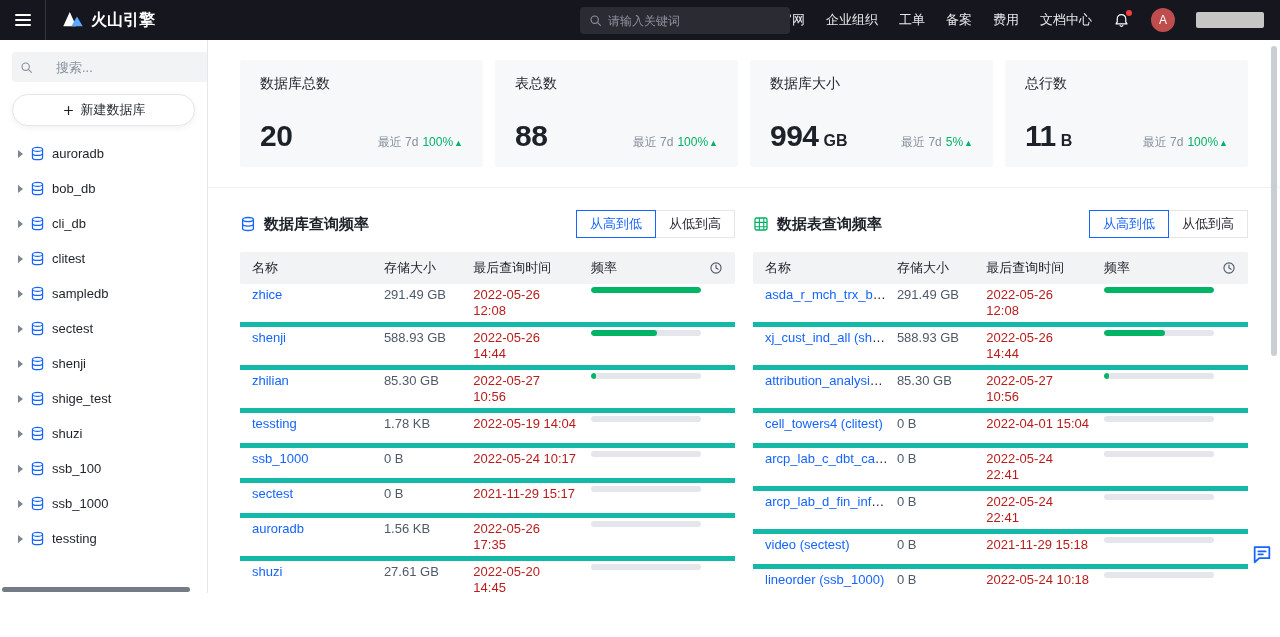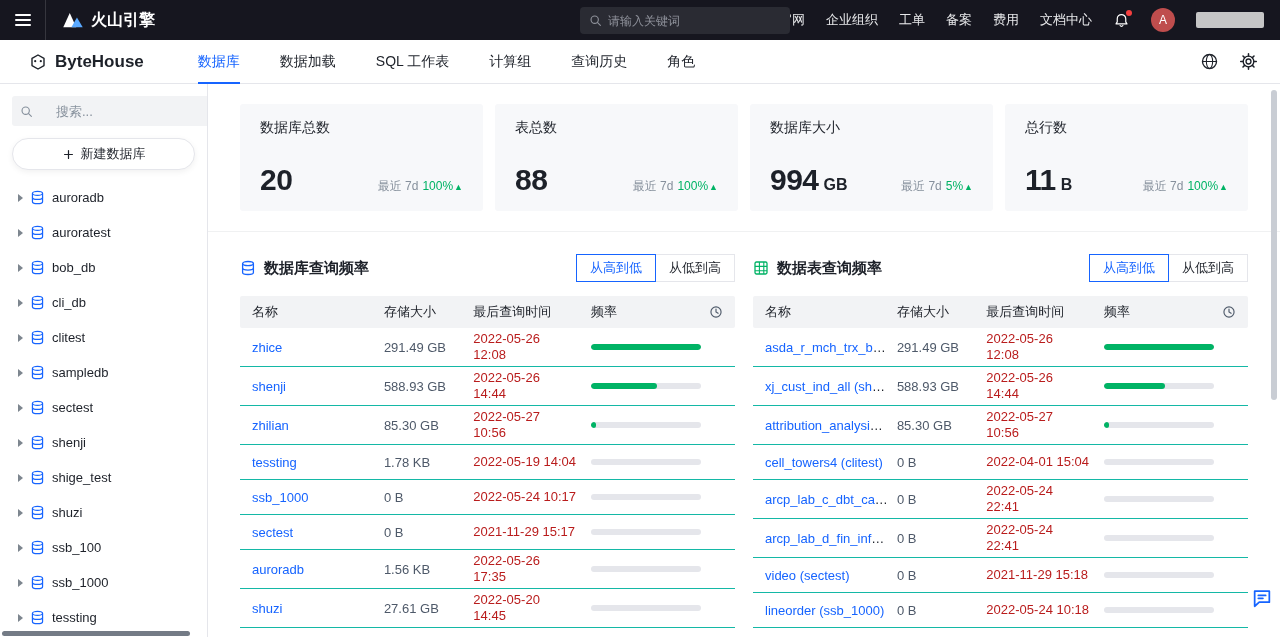--- a/index.html
+++ b/index.html
@@ -7,21 +7,21 @@
     font-family:"Liberation Sans","DejaVu Sans",sans-serif;color:#1d2129}
   .app{position:relative;width:1280px;height:637px;overflow:hidden}
   .ic{display:inline-block;vertical-align:middle;flex:none}
 
   
   .topbar{position:relative;height:40px;background:#16161f;display:flex;align-items:center;color:#fff}
   .hamburger{width:46px;height:40px;display:flex;align-items:center;justify-content:center;
     border-right:1px solid rgba(255,255,255,.14);cursor:pointer}
   .hamburger .bars{width:16px}
   .hamburger .bars i{display:block;height:2px;background:#fff;margin:3px 0;border-radius:1px}
-  .brand{display:flex;align-items:center;gap:7px;padding:0 16px;font-size:16px;font-weight:bold;cursor:pointer}
+  .brand{display:flex;gap:7px;padding:0 16px;font-size:16px;font-weight:bold;cursor:pointer}
   .topbar-search{position:absolute;left:580px;top:7px;width:210px;height:27px;background:#2a2b33;
     border-radius:4px;display:flex;align-items:center;gap:6px;padding:0 9px;color:#8f929b}
   .topbar-search input{flex:1;background:transparent;border:none;outline:none;color:#fff;font-size:12px;min-width:0}
   .topbar-search input::placeholder{color:#8f929b}
   .top-right{margin-left:auto;display:flex;align-items:center;gap:21px;padding-right:16px;font-size:13px}
   .top-link{color:#e8e9eb;cursor:pointer;white-space:nowrap}
   .bell-wrap{position:relative;display:flex;cursor:pointer;color:#fff}
   .bell-dot{position:absolute;top:-2px;right:-2px;width:6px;height:6px;border-radius:50%;background:#f53f3f}
   .avatar{width:24px;height:24px;border-radius:50%;background:#bf4d4d;color:#fff;font-size:12px;
     display:flex;align-items:center;justify-content:center;cursor:pointer}
@@ -76,21 +76,21 @@
   .t-blue{color:#1664ff}
   .t-green{color:#00b365}
   .seg{display:flex}
   .seg-btn{height:28px;padding:0 13px;border:1px solid #e5e6eb;background:#fff;font-size:13px;color:#1d2129;
     display:flex;align-items:center;cursor:pointer;white-space:nowrap}
   .seg-btn.active{border-color:#1664ff;color:#1664ff;position:relative;z-index:1}
   .seg-btn + .seg-btn{margin-left:-1px}
 
   .table{margin-top:14px}
   .thead{display:flex;align-items:center;background:#f2f3f5;height:32px;padding:0 12px;font-size:13px;font-weight:500;border-radius:2px}
-  .tr{display:flex;align-items:center;min-height:35px;padding:3px 12px;border-bottom:1px solid #14b8a6;font-size:13px}
+  .tr{display:flex;align-items:flex-start;min-height:35px;padding:3px 12px;border-bottom:5px solid #14b8a6;font-size:13px}
   .col-name{flex:0 0 28%;overflow:hidden;text-overflow:ellipsis;white-space:nowrap;padding-right:8px}
   .col-size{flex:0 0 19%;color:#4e5969;padding-right:6px}
   .thead .col-size,.thead .col-time{color:#1d2129}
   .col-time{flex:0 0 25%;color:#b91c1c;white-space:pre-line;line-height:16px;padding-right:6px}
   .col-freq{flex:1;display:flex;align-items:center;min-width:0}
   .col-clock{flex:0 0 22px;display:flex;justify-content:flex-end;color:#4e5969}
   .name-link{color:#1664ff;cursor:pointer}
   .bar-track{width:100%;height:6px;background:#e5e6eb;border-radius:3px;overflow:hidden}
   .bar-fill{height:100%;background:#00b365;border-radius:3px;width:0}
 
@@ -192,44 +192,20 @@
         <svg class="ic" width="17" height="17">
             <use href="#i-bell"></use>
           </svg>
         <span class="bell-dot"></span>
       </span>
       <span class="avatar">A</span>
       <span class="redacted"></span>
     </div>
   </div>
 
-  <div class="nav">
-    <div class="nav-brand">
-      <svg class="ic" width="20" height="20">
-          <use href="#i-bytehouse"></use>
-        </svg>
-      <span>ByteHouse</span>
-    </div>
-    <div class="tabs">
-      <div class="tab active">数据库</div>
-      <div class="tab">数据加载</div>
-      <div class="tab">SQL 工作表</div>
-      <div class="tab">计算组</div>
-      <div class="tab">查询历史</div>
-      <div class="tab">角色</div>
-    </div>
-    <div class="nav-icons">
-      <svg class="ic" width="19" height="19">
-          <use href="#i-globe"></use>
-        </svg>
-      <svg class="ic" width="19" height="19">
-          <use href="#i-gear"></use>
-        </svg>
-    </div>
-  </div>
 
   <div class="shell">
 
     <div class="sidebar">
       <div class="side-search-row">
         <div class="side-search">
           <svg class="ic" width="13" height="13">
               <use href="#i-search"></use>
             </svg>
           <input type="text" placeholder="搜索..." style="">
@@ -242,27 +218,20 @@
           </svg>
         <span>新建数据库</span>
       </button>
       <div class="db-list">
         <div class="db-item">
             <span class="caret"></span>
             <svg class="ic dbicon" width="15" height="15">
               <use href="#i-db"></use>
             </svg>
             <span>auroradb</span>
-          </div>
-        <div class="db-item">
-            <span class="caret"></span>
-            <svg class="ic dbicon" width="15" height="15">
-              <use href="#i-db"></use>
-            </svg>
-            <span>auroratest</span>
           </div>
         <div class="db-item">
             <span class="caret"></span>
             <svg class="ic dbicon" width="15" height="15">
               <use href="#i-db"></use>
             </svg>
             <span>bob_db</span>
           </div>
         <div class="db-item">
             <span class="caret"></span>

